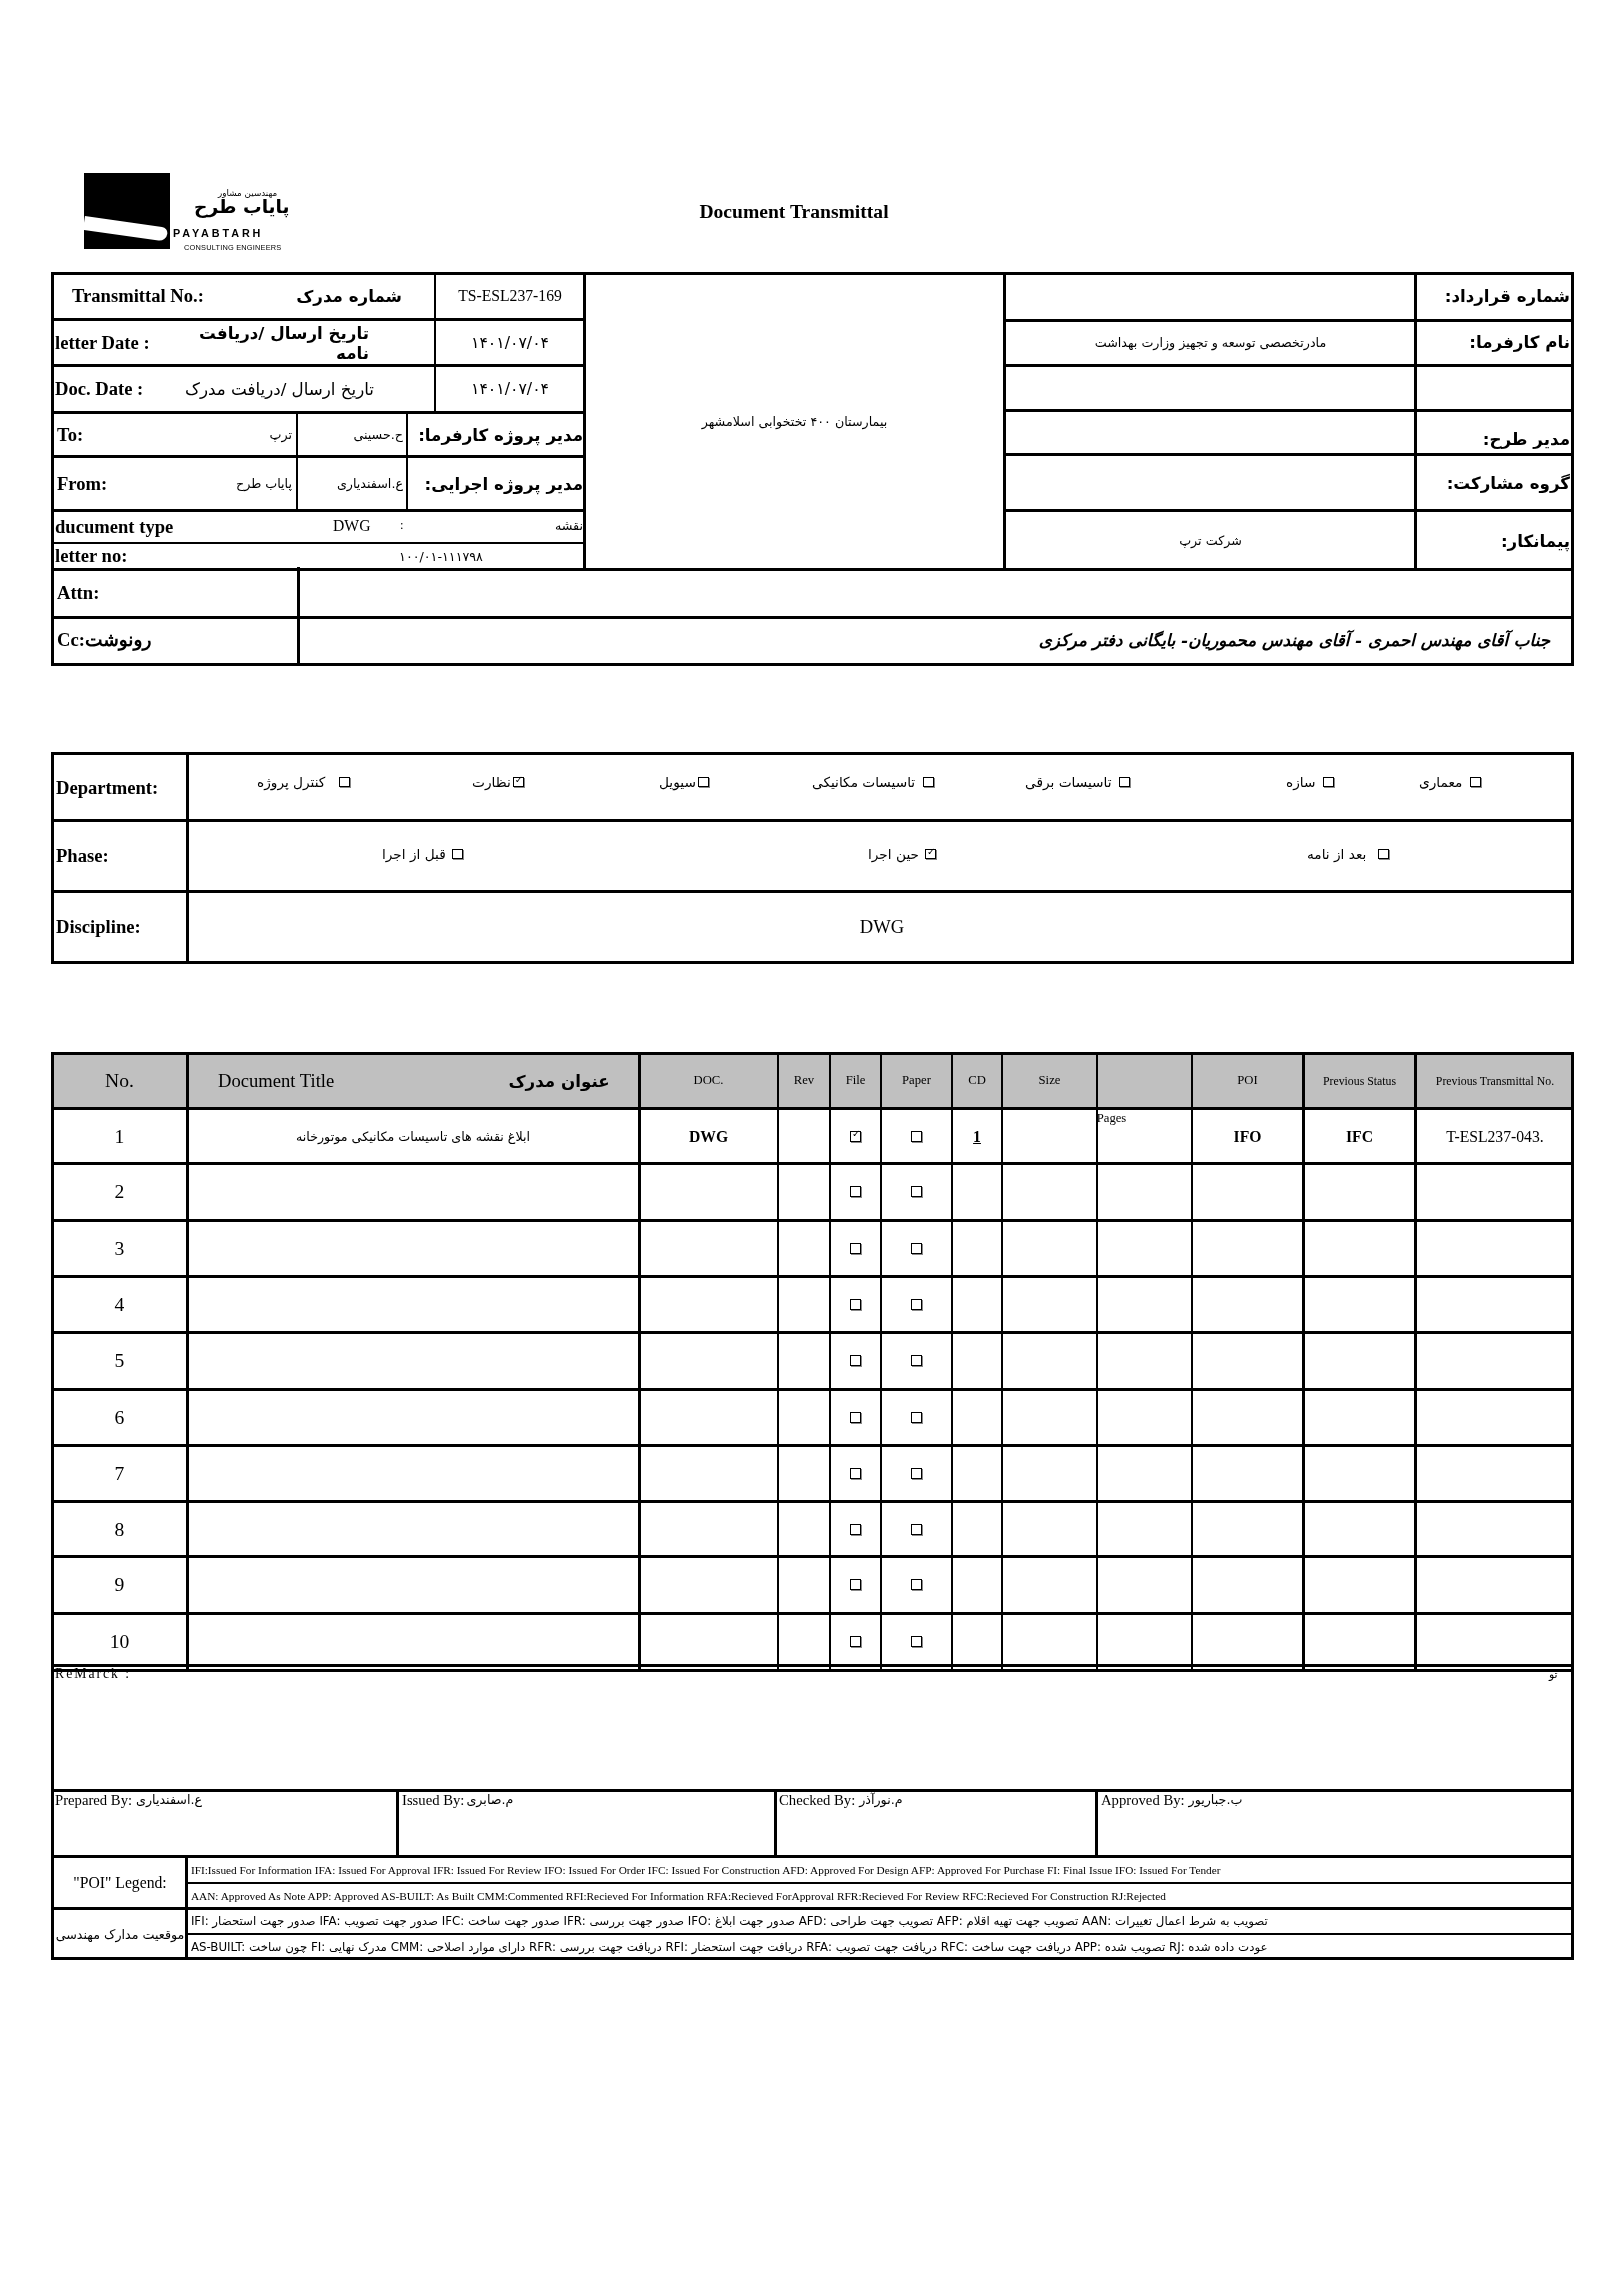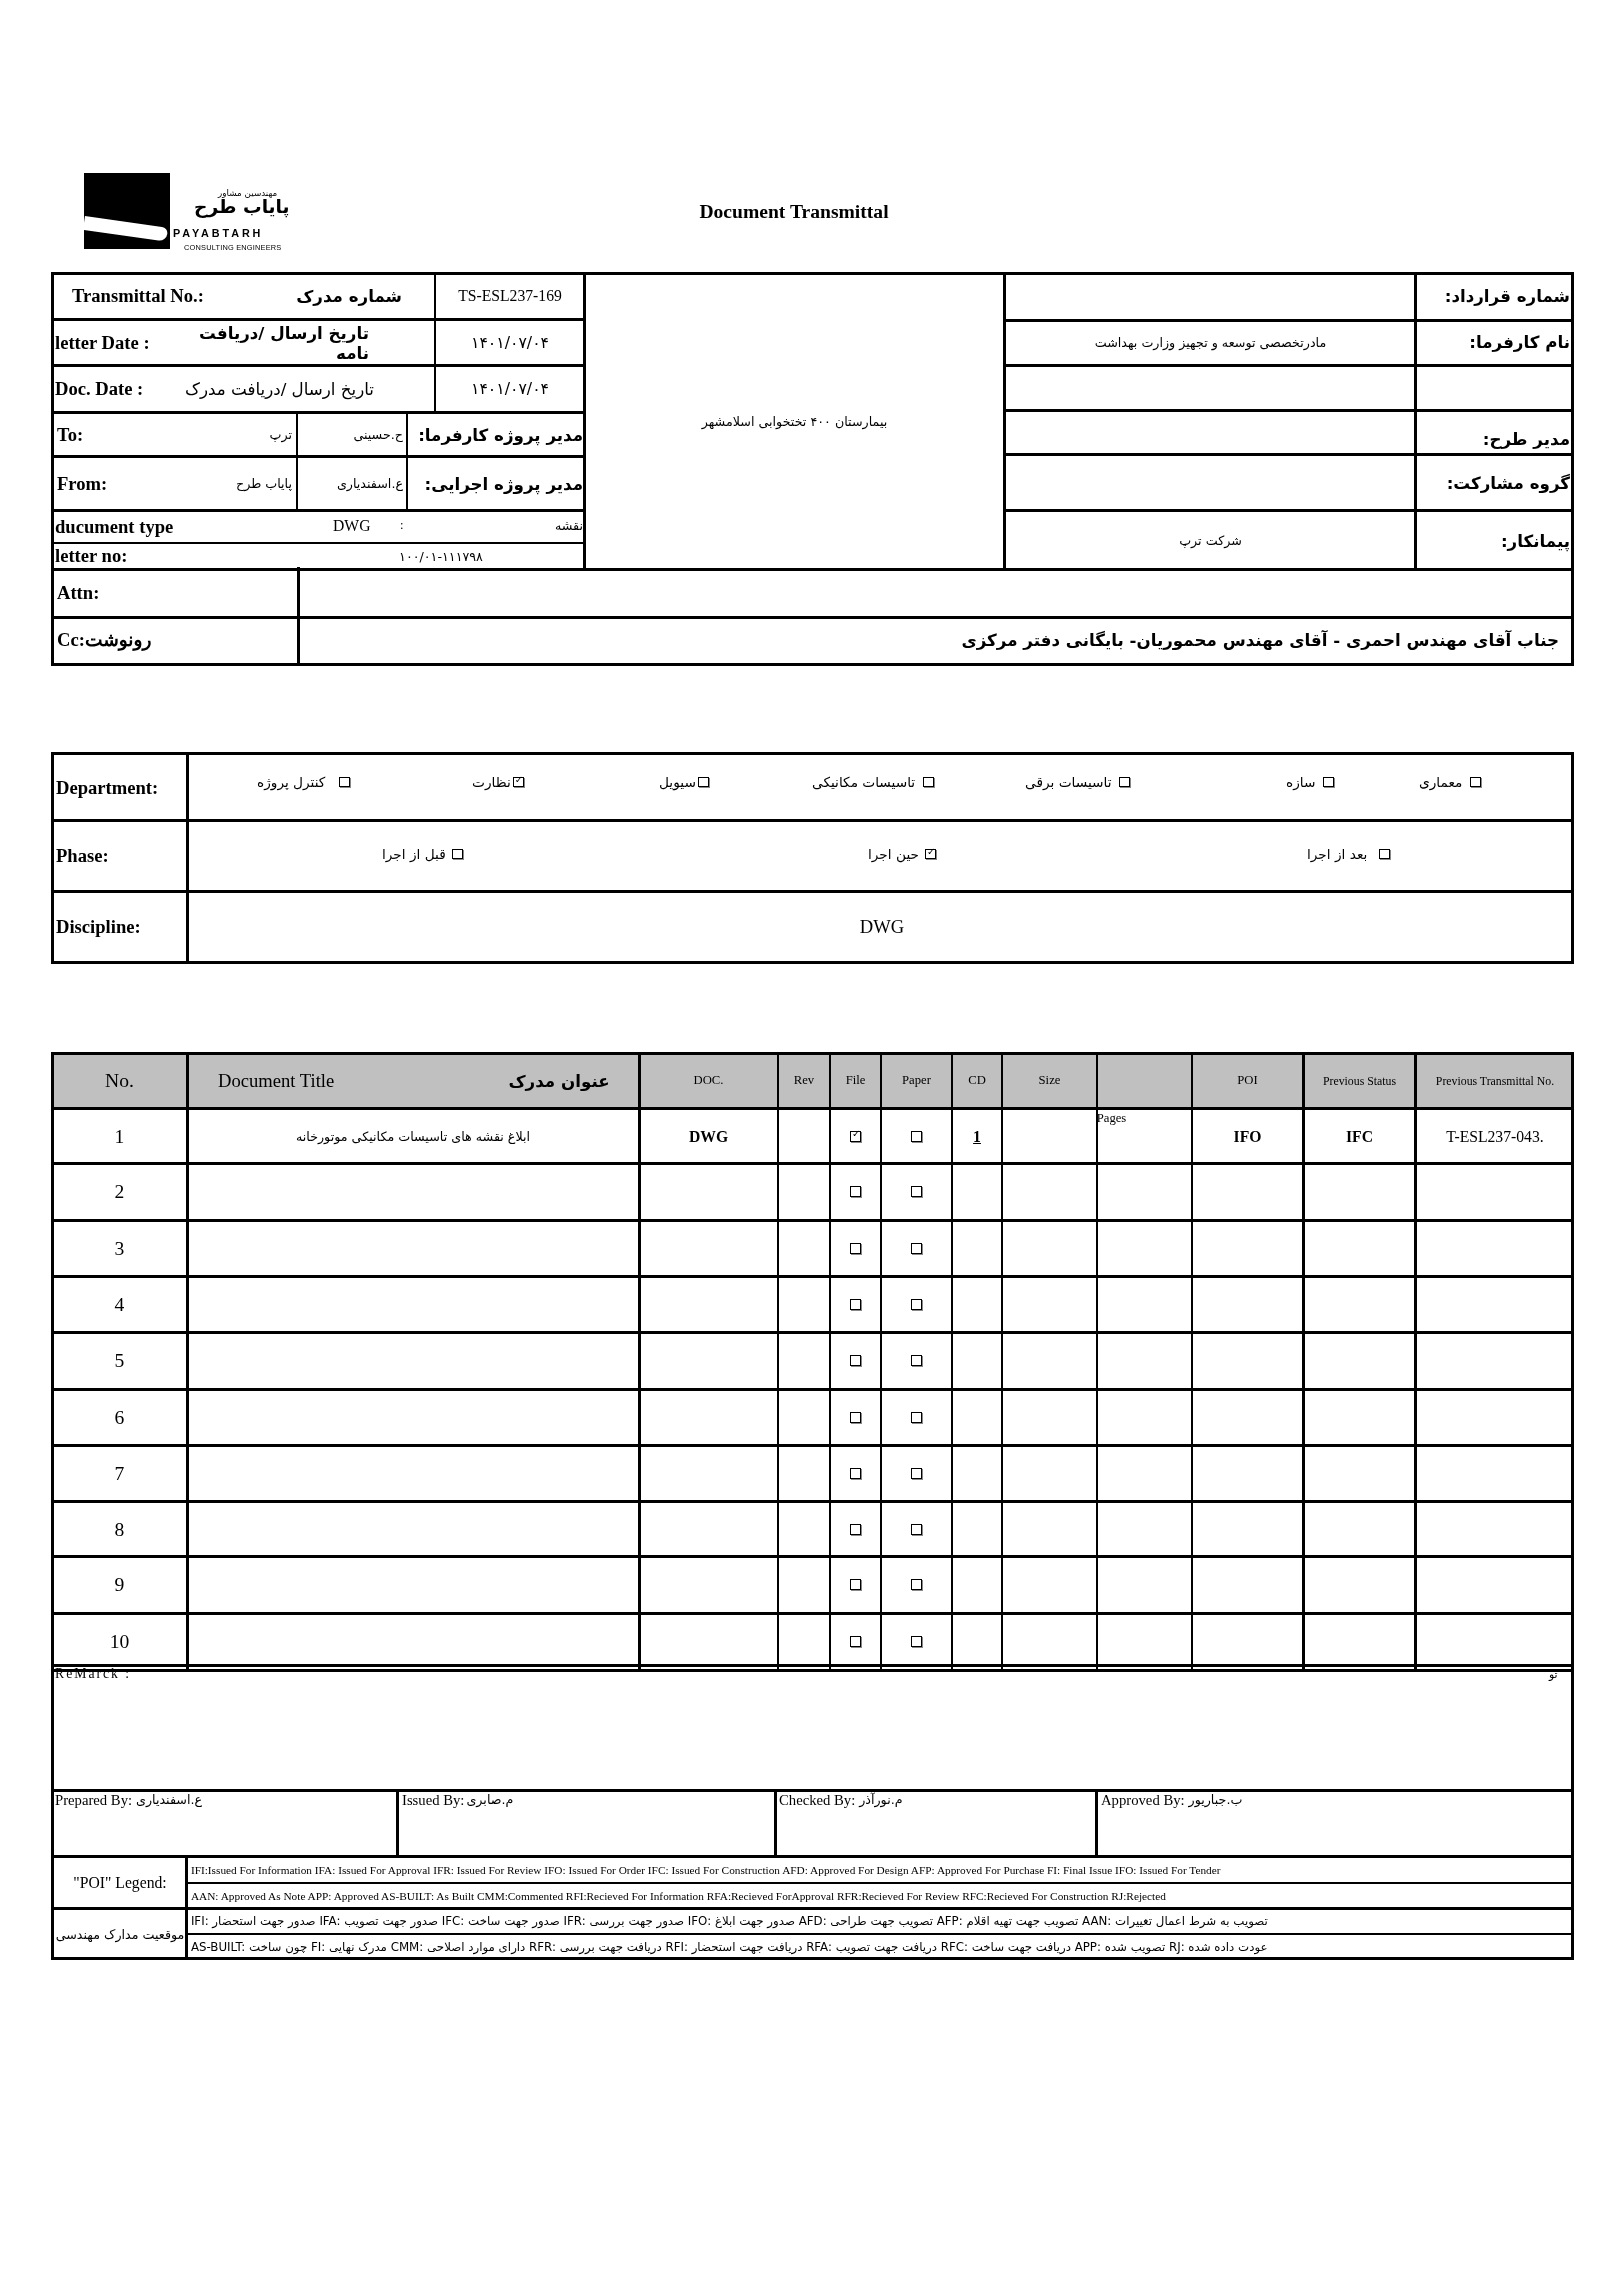--- a/index.html
+++ b/index.html
@@ -206,21 +206,21 @@
       <span class="lbl-en">Attn:</span>
     </div>
   <div class="cell" style="left:301px;top:571px;width:1269px;height:44px;">
       <span></span>
     </div>
 
   <div class="cell" style="left:57px;top:618px;width:235px;height:43px;">
       <span class="lbl-en" style="direction:ltr;">Cc:رونوشت</span>
     </div>
   <div class="cell fa" style="left:301px;top:618px;width:1269px;height:43px;justify-content:flex-start;">
-      <span class="lbl-fa" style="padding-right:11px;">جناب آقای مهندس احمری - آقای مهندس محموریان- بایگانی دفتر مرکزی</span>
+      <span class="lbl-fa" style="padding-right:20px;font-style:italic;">جناب آقای مهندس احمری - آقای مهندس محموریان- بایگانی دفتر مرکزی</span>
     </div>
 </div>
 
 <div>
   <div class="frame" style="left:51px;top:752px;width:1523px;height:212px;"></div>
   <div class="line-v" style="left:186px;top:752px;height:212px;"></div>
   <div class="line-h" style="left:51px;top:819px;width:1523px;"></div>
   <div class="line-h" style="left:51px;top:890px;width:1523px;"></div>
 
   <div class="cell" style="left:56px;top:756px;width:127px;height:64px;">
@@ -257,21 +257,21 @@
       <span class="cb checked"></span>
       <span>نظارت</span>
     </div>
   <div class="dept-item fa" style="left:257px;top:774px;gap:13.7px;">
       <span class="cb"></span>
       <span>کنترل پروژه</span>
     </div>
 
   <div class="dept-item fa" style="left:1307px;top:846px;gap:11.8px;">
       <span class="cb"></span>
-      <span>بعد از اجرا</span>
+      <span>بعد از نامه</span>
     </div>
   <div class="dept-item fa" style="left:868px;top:846px;gap:5.9px;">
       <span class="cb checked"></span>
       <span>حین اجرا</span>
     </div>
   <div class="dept-item fa" style="left:382px;top:846px;gap:6px;">
       <span class="cb"></span>
       <span>قبل از اجرا</span>
     </div>
 

